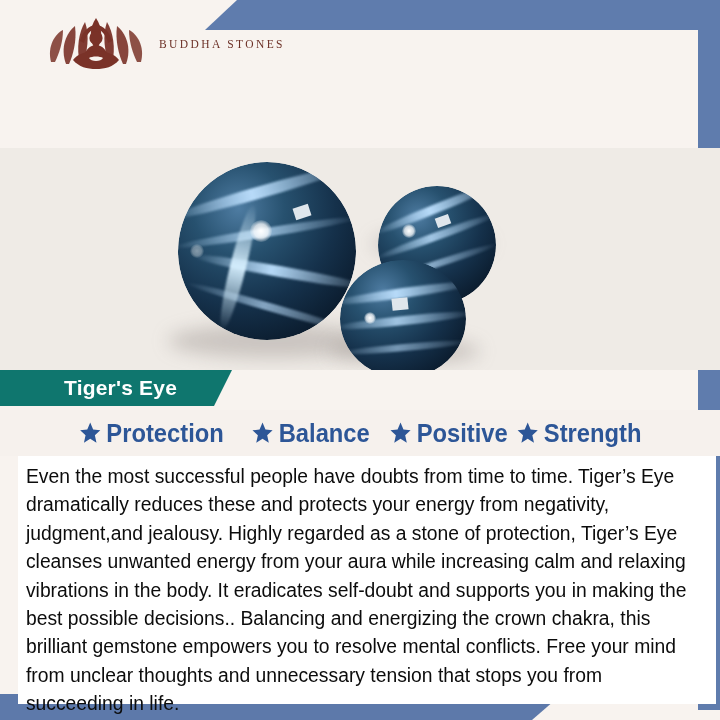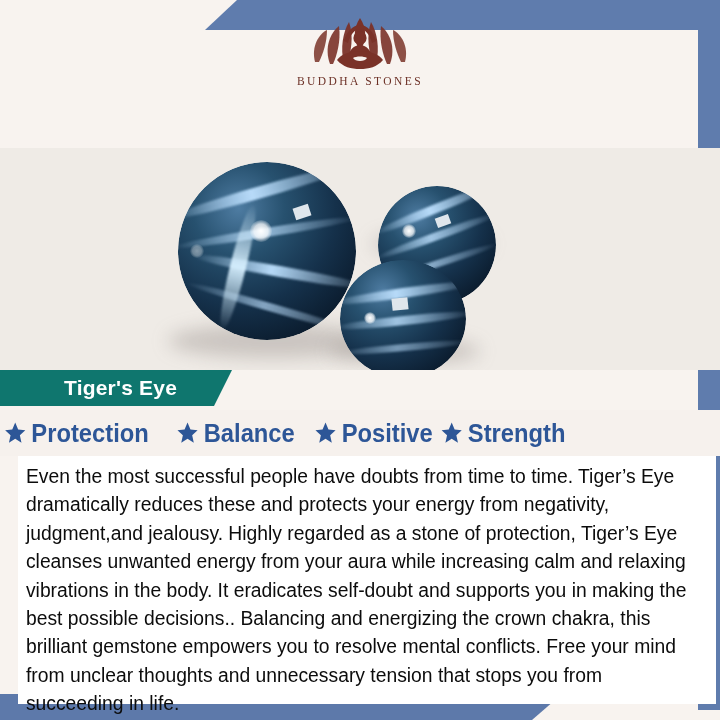--- a/index.html
+++ b/index.html
@@ -28,21 +28,21 @@
   .bar-bottom{
     position:absolute;bottom:0;left:0;width:562px;height:26px;
     background:#5d79aa;
     clip-path:polygon(0 0,100% 0,calc(100% - 30px) 100%,0 100%);
   }
 
   
   .header{position:absolute;top:0;left:0;width:720px;height:148px;}
   .logo{
     position:absolute;left:0;right:0;top:12px;
-    display:flex;flex-direction:column;align-items:center;
+    display:flex;flex-direction:row;align-items:center;padding-left:33px;
   }
   .logo svg{display:block;}
   .logo-text{
     margin-top:1px;
     font-family:"Liberation Serif", serif;
     font-size:11.5px;letter-spacing:2.4px;color:#6c3026;
   }
   .title-band{
     position:absolute;left:130px;top:90px;width:460px;height:48px;
     background:#fdfcfa;
@@ -94,21 +94,21 @@
     font-family:"Liberation Sans",sans-serif;letter-spacing:.2px;
   }
   .banner-strip{
     position:absolute;left:0;top:370px;width:720px;height:36px;
     background:#efebe6;z-index:-1;
   }
 
   
   .benefits{
     position:absolute;left:0;top:410px;width:720px;height:46px;
-    display:flex;align-items:center;
+    display:flex;align-items:center;justify-content:center;
     background:#f6f1ed;
   }
   .benefit{
     display:flex;align-items:center;
     color:#2d5697;
     font-family:"Liberation Sans Narrow","Liberation Sans",sans-serif;
     font-size:25px;font-weight:bold;
     transform:scaleX(.95);
   }
   .benefit .star{margin-right:5px;display:inline-block;line-height:0;}

